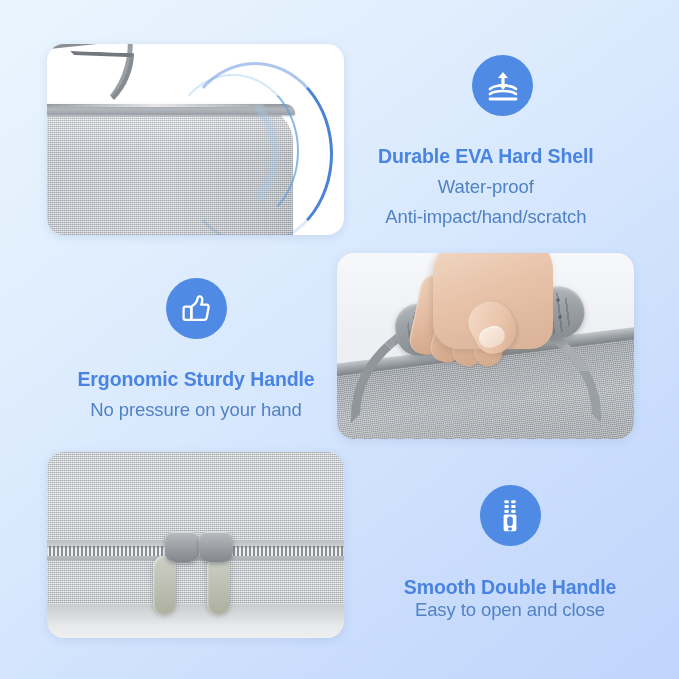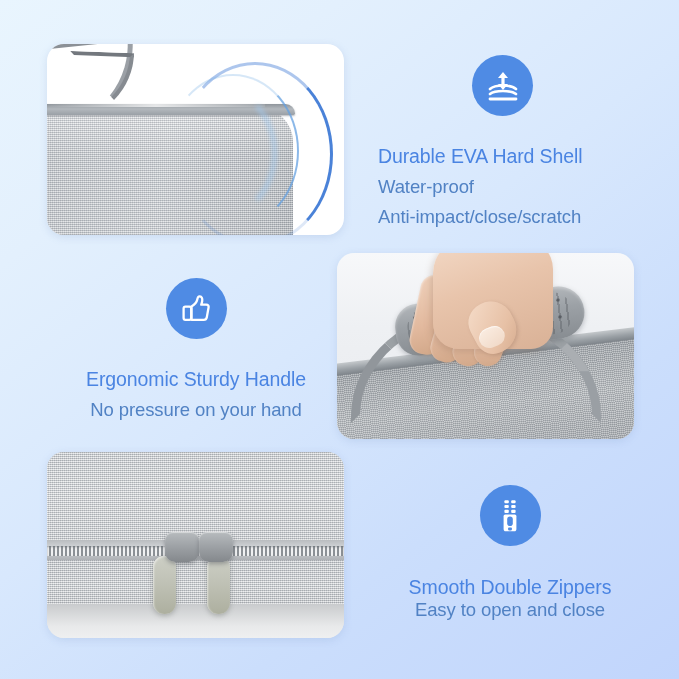--- a/index.html
+++ b/index.html
@@ -341,37 +341,37 @@
   .feature-icon {
     width: 61px;
     height: 61px;
     border-radius: 50%;
     background: #4f8be4;
     display: flex;
     align-items: center;
     justify-content: center;
   }
   .feature-title {
-    font-weight: normal;
+    font-weight: bold;
     font-size: 19.5px;
     color: #4a84e2;
     letter-spacing: -0.1px;
     white-space: nowrap;
   }
   .feature-line {
     font-size: 18.5px;
     color: #5182c4;
     letter-spacing: -0.1px;
     white-space: nowrap;
   }
 
   #feature-shell  { left: 378px; top: 55px; }
   #feature-shell .feature-icon { margin-left: 94px; }
   #feature-shell .feature-title { margin-top: 29px; }
-  #feature-shell .feature-line  { margin-top: 8px; }
+  #feature-shell .feature-line  { margin-top: 8px; text-align: center; }
 
   #feature-handle { left: 46px; top: 278px; width: 300px; }
   #feature-handle .feature-icon { margin: 0 auto; }
   #feature-handle .feature-title { margin-top: 29px; }
   #feature-handle .feature-line  { margin-top: 8px; text-align: center; }
 
   #feature-zipper { left: 360px; top: 485px; width: 300px; }
   #feature-zipper .feature-icon { margin: 0 auto; }
   #feature-zipper .feature-title { margin-top: 30px; }
   #feature-zipper .feature-line  { }
@@ -396,21 +396,21 @@
     <div class="feature-icon">
       <svg width="38" height="38" viewBox="0 0 38 38" aria-hidden="true">
         <path d="M19 5 L24 11 L20.6 11 L20.6 17 L24 17 L19 23 L14 17 L17.4 17 L17.4 11 L14 11 Z" fill="#ffffff"></path>
         <path d="M6 22 C11 17.4 27 17.4 32 22" stroke="#ffffff" stroke-width="2.6" fill="none" stroke-linecap="round"></path>
         <path d="M6 27 C11 23 27 23 32 27" stroke="#ffffff" stroke-width="2.6" fill="none" stroke-linecap="round"></path>
         <path d="M6 32 L32 32" stroke="#ffffff" stroke-width="2.8" fill="none" stroke-linecap="round"></path>
       </svg>
     </div>
     <div class="feature-title">Durable EVA Hard Shell</div>
     <div class="feature-line">Water-proof</div>
-    <div class="feature-line">Anti-impact/close/scratch</div>
+    <div class="feature-line">Anti-impact/hand/scratch</div>
   </div>
 
   <div class="feature center" id="feature-handle">
     <div class="feature-icon">
       <svg width="38" height="38" viewBox="0 0 38 38" aria-hidden="true">
         <path d="M14.5 16.5 C14.5 16.5 19.5 13.5 20.2 9.8 C20.6 7.6 21.3 6.2 22.8 6.4 C24.6 6.6 25.6 8.4 25.2 11 C24.9 13 24.2 14.6 24.2 14.6 L29.4 14.6 C31 14.6 31.9 15.9 31.6 17.3 L29.8 27.2 C29.5 28.8 28.4 29.8 26.8 29.8 L14.5 29.8 Z" fill="none" stroke="#ffffff" stroke-width="2.3" stroke-linejoin="round"></path>
         <rect x="6.6" y="16.6" width="7.6" height="13.2" rx="1.8" fill="none" stroke="#ffffff" stroke-width="2.3"></rect>
       </svg>
     </div>
     <div class="feature-title">Ergonomic Sturdy Handle</div>
@@ -452,17 +452,17 @@
           <rect x="13.4" y="8.0" width="4.4" height="3.1" rx="1"></rect>
           <rect x="20.2" y="8.0" width="4.4" height="3.1" rx="1"></rect>
           <rect x="13.4" y="12.8" width="4.4" height="3.1" rx="1"></rect>
           <rect x="20.2" y="12.8" width="4.4" height="3.1" rx="1"></rect>
         </g>
         <path d="M14.2 17.4 L23.8 17.4 C24.7 17.4 25.4 18.2 25.4 19.2 L25.4 32.2 C25.4 33.4 24.5 34.3 23.4 34.3 L14.6 34.3 C13.5 34.3 12.6 33.4 12.6 32.2 L12.6 19.2 C12.6 18.2 13.3 17.4 14.2 17.4 Z" fill="#ffffff"></path>
         <rect x="16.2" y="19.6" width="5.6" height="9.4" rx="2.8" fill="#4f8be4"></rect>
         <rect x="17.1" y="30.4" width="3.8" height="3.0" rx="0.8" fill="#4f8be4"></rect>
       </svg>
     </div>
-    <div class="feature-title">Smooth Double Zippers</div>
+    <div class="feature-title">Smooth Double Handle</div>
     <div class="feature-line">Easy to open and close</div>
   </div>
 
 </div>
 
 </body></html>

